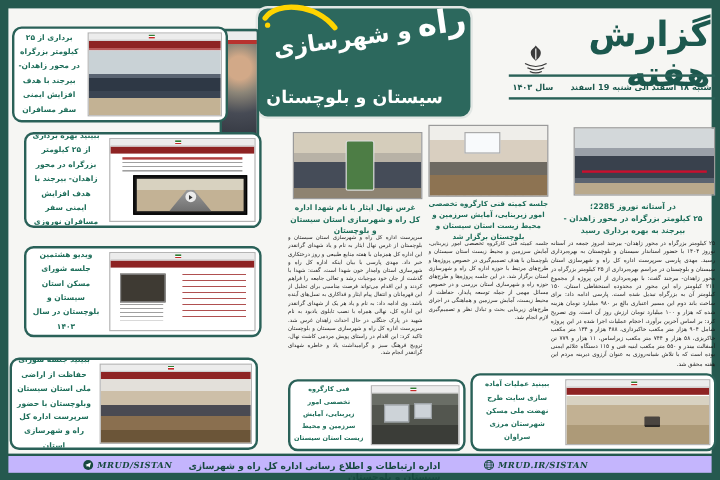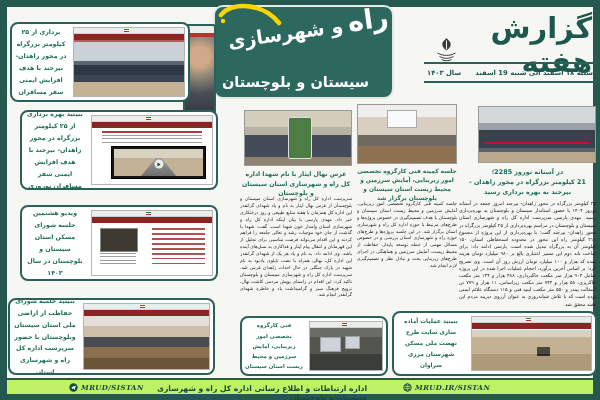--- a/index.html
+++ b/index.html
@@ -122,21 +122,21 @@
     text-align:justify;direction:rtl;overflow:hidden;}
   #a1t{left:240px;top:169px;width:112px;}
   #a1b{left:240px;top:196px;width:112px;height:118px;font-size:4.6px;}
   #a2t{left:357px;top:167px;width:100px;font-size:5.9px;}
   #a2b{left:357px;top:201px;width:100px;height:110px;font-size:4.6px;}
   #a3t{left:459px;top:168px;width:137px;font-size:6.4px;}
   #a3t .kicker{display:block;}
   #a3b{left:459px;top:200px;width:137px;height:113px;}
 
   
-  .footerband{position:absolute;left:7px;top:380px;width:586px;height:14px;background:#bef264;}
+  .footerband{position:absolute;left:7px;top:380px;width:586px;height:14px;background:#c4b5fd;}
   .f-left{position:absolute;left:62px;top:0;height:14px;display:flex;align-items:center;gap:3px;}
   .f-center{position:absolute;left:150px;top:0;width:210px;height:26px;display:flex;
     align-items:center;justify-content:center;font-size:7.6px;font-weight:bold;
     color:#17493f;direction:rtl;}
   .f-right{position:absolute;left:396px;top:0;height:14px;display:flex;align-items:center;gap:3px;}
   .latin{font-family:"DejaVu Serif",serif;font-style:italic;font-weight:bold;
     font-size:7px;color:#17493f;letter-spacing:.4px;}
   .f-ico{width:9px;height:9px;display:block;}
 </style>
 </head>
@@ -213,21 +213,21 @@
 <div class="art-title" id="a1t">غرس نهال ایثار با نام شهدا اداره کل راه و شهرسازی استان سیستان و بلوچستان</div>
 <div class="body-txt" id="a1b">سرپرست اداره کل راه و شهرسازی استان سیستان و بلوچستان از غرس نهال ایثار به نام و یاد شهدای گرانقدر این اداره کل همزمان با هفته منابع طبیعی و روز درختکاری خبر داد. مهدی پارسی با بیان اینکه اداره کل راه و شهرسازی استان وامدار خون شهدا است، گفت: شهدا با گذشت از جان خود موجبات رشد و تعالی جامعه را فراهم کردند و این اقدام می‌تواند فرصت مناسبی برای تجلیل از این قهرمانان و انتقال پیام ایثار و فداکاری به نسل‌های آینده باشد. وی ادامه داد: به نام و یاد هر یک از شهدای گرانقدر این اداره کل، نهالی همراه با نصب تابلوی یادبود به نام شهید در پارک جنگلی در حال احداث زاهدان غرس شد. سرپرست اداره کل راه و شهرسازی سیستان و بلوچستان تاکید کرد: این اقدام در راستای پویش مردمی کاشت نهال، ترویج فرهنگ سبز و گرامیداشت یاد و خاطره شهدای گرانقدر انجام شد.</div>
 
 <div class="photo" id="ph-meet"></div>
 <div class="art-title" id="a2t">جلسه کمیته فنی کارگروه تخصصی امور زیربنایی، آمایش سرزمین و محیط زیست استان سیستان و بلوچستان برگزار شد</div>
 <div class="body-txt" id="a2b">جلسه کمیته فنی کارگروه تخصصی امور زیربنایی، آمایش سرزمین و محیط زیست استان سیستان و بلوچستان با هدف تصمیم‌گیری در خصوص پروژه‌ها و طرح‌های مرتبط با حوزه اداره کل راه و شهرسازی استان برگزار شد. در این جلسه پروژه‌ها و طرح‌های حوزه راه و شهرسازی استان بررسی و در خصوص مسائل مهمی از جمله توسعه پایدار، حفاظت از محیط زیست، آمایش سرزمین و هماهنگی در اجرای طرح‌های زیربنایی بحث و تبادل نظر و تصمیم‌گیری لازم انجام شد.</div>
 
 <div class="photo" id="ph-ribbon"></div>
 <div class="art-title" id="a3t">
   <span class="kicker">در آستانه نوروز 2285؛</span>
-  <span>21 کیلومتر بزرگراه در محور زاهدان - بیرجند به بهره برداری رسید</span>
+  <span>۲۵ کیلومتر بزرگراه در محور زاهدان - بیرجند به بهره برداری رسید</span>
 </div>
 <div class="body-txt" id="a3b">۲۵ کیلومتر بزرگراه در محور زاهدان- بیرجند امروز جمعه در آستانه نوروز ۱۴۰۴ با حضور استاندار سیستان و بلوچستان به بهره‌برداری رسید. مهدی پارسی سرپرست اداره کل راه و شهرسازی استان سیستان و بلوچستان در مراسم بهره‌برداری از ۲۵ کیلومتر بزرگراه در محور زاهدان- بیرجند گفت: با بهره‌برداری از این پروژه از مجموع ۲۱۱ کیلومتر راه این محور در محدوده استحفاظی استان، ۱۵۰ کیلومتر آن به بزرگراه تبدیل شده است. پارسی ادامه داد: برای ساخت باند دوم این مسیر اعتباری بالغ بر ۹۸۰ میلیارد تومان هزینه شده که هزار و ۱۰۰ میلیارد تومان ارزش روز آن است. وی تصریح کرد: بر اساس آخرین برآورد، احجام عملیات اجرا شده در این پروژه شامل ۹۰۴ هزار متر مکعب خاکبرداری، ۴۸۸ هزار و ۱۳۴ متر مکعب خاکریزی، ۵۸ هزار و ۷۴۴ متر مکعب زیراساس، ۱۱ هزار و ۷۷۹ تن آسفالت بیندر و ۵۵۰ متر مکعب ابنیه فنی و ۱۱۵ دستگاه علائم ایمنی بوده است که با تلاش شبانه‌روزی به عنوان آرزوی دیرینه مردم این هفته محقق شد.</div>
 
 <div class="card" id="card5">
   <div class="cap">ببینید جلسه کمیته فنی کارگروه تخصصی امور زیربنایی، آمایش سرزمین و محیط زیست استان سیستان و بلوچستان</div>
   <div class="ws">
     <div class="bar-chrome"></div>
     <div class="ph-conf">
       <div class="scr scr1"></div>
       <div class="scr scr2"></div>

